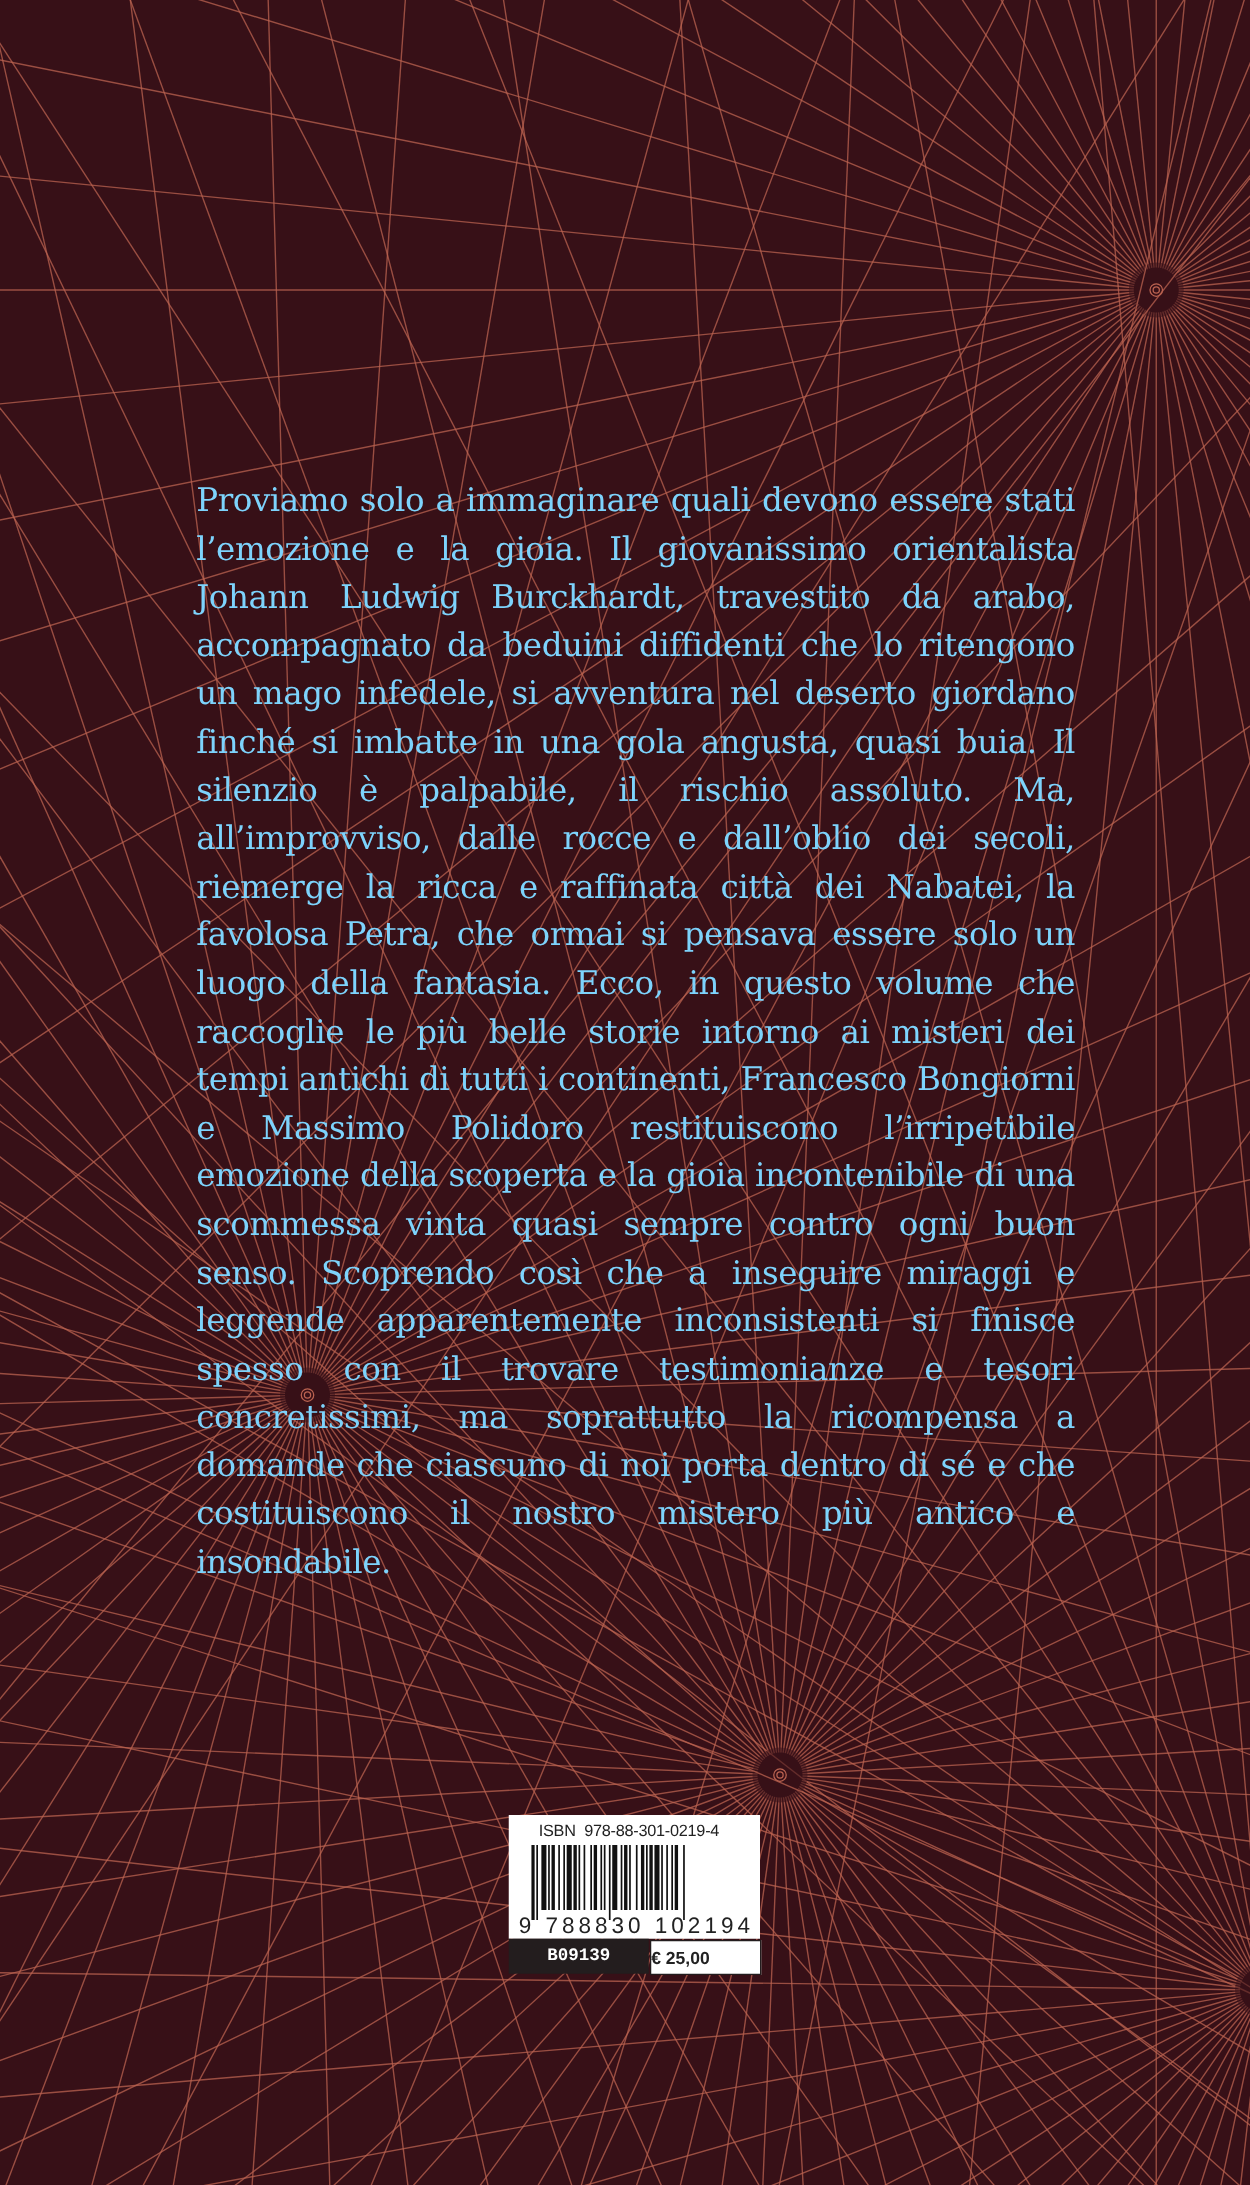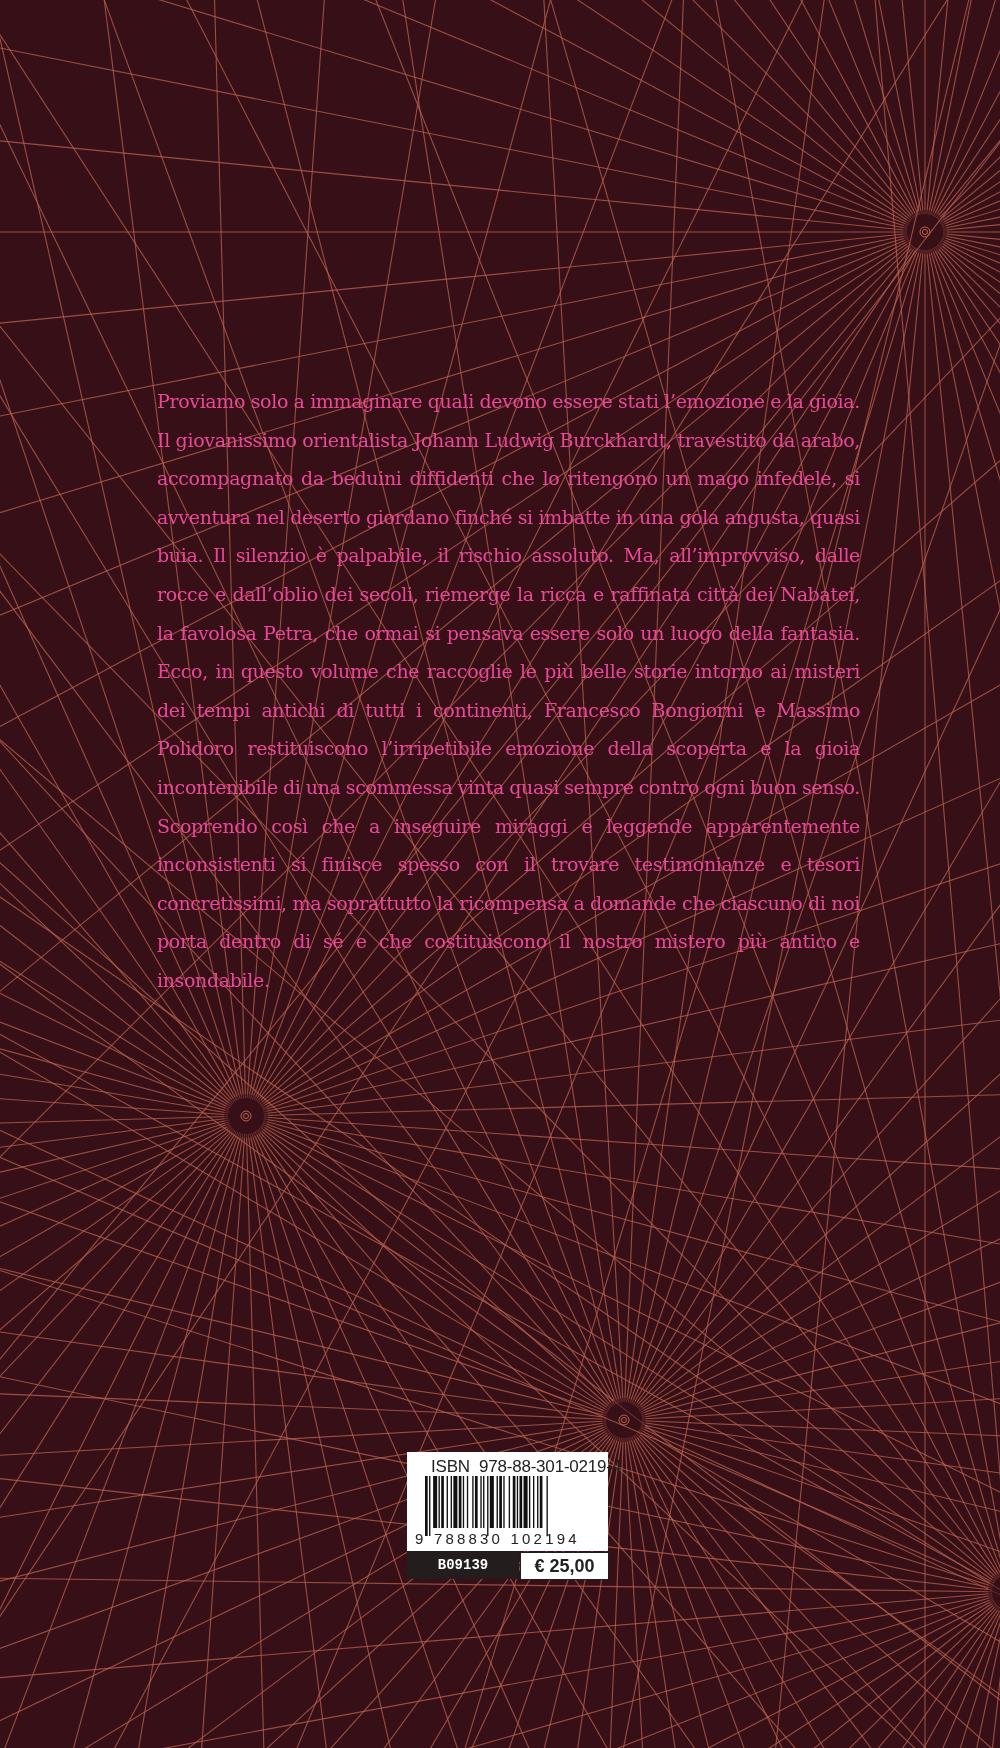--- a/index.html
+++ b/index.html
@@ -1,29 +1,29 @@
 <!DOCTYPE html>
 <html><head>
 <meta charset="utf-8">
 <style>
   html,body{margin:0;padding:0;}
   body{width:1000px;height:1748px;overflow:hidden;background:#3a1219;position:relative;}
   #bg{position:absolute;left:0;top:0;width:1000px;height:1748px;}
-  .blurb{position:absolute;left:157px;top:382px;width:703px;color:#ec4899;
-    font-family:"DejaVu Serif",serif;font-size:19px;line-height:38.6px;text-align:justify;
+  .blurb{position:absolute;left:157px;top:382px;width:703px;color:#7dd3fc;
+    font-family:"DejaVu Serif",serif;font-size:26px;line-height:38.6px;text-align:justify;
     text-align-last:left;letter-spacing:-0.35px;word-spacing:-0.5px;margin:0;}
   .barcode-box{position:absolute;left:407px;top:1452px;width:201px;height:127px;}
   .bc-white{position:absolute;left:0;top:0;width:201px;height:99px;background:#fff;}
-  .isbn{position:absolute;left:24px;top:5px;font-family:"Liberation Sans",sans-serif;font-size:17px;color:#222;letter-spacing:-0.2px;white-space:pre;}
+  .isbn{position:absolute;left:24px;top:5px;font-family:"Liberation Sans",sans-serif;font-size:13px;color:#222;letter-spacing:-0.2px;white-space:pre;}
   .bars{position:absolute;left:18px;top:24px;}
-  .digits{position:absolute;left:8px;top:78px;font-family:"Liberation Sans",sans-serif;font-size:15px;color:#222;letter-spacing:3.2px;white-space:pre;}
+  .digits{position:absolute;left:8px;top:78px;font-family:"Liberation Sans",sans-serif;font-size:18px;color:#222;letter-spacing:3.2px;white-space:pre;}
   .code-box{position:absolute;left:0;top:99px;width:112px;height:28px;background:#231d1e;color:#fff;
     font-family:Liberation Mono, monospace;font-weight:bold;font-size:14px;text-align:center;line-height:28px;}
   .price-box{position:absolute;left:113px;top:100px;width:87px;height:26px;background:#fff;color:#222;
-    font-family:"Liberation Sans",sans-serif;font-weight:bold;font-size:18px;text-align:center;line-height:26px;border:1px solid #231d1e;}
+    font-family:"Liberation Sans",sans-serif;font-weight:bold;font-size:14px;text-align:left;line-height:26px;border:1px solid #231d1e;}
 </style>
 </head>
 <body>
 
 <svg id="bg" xmlns="http://www.w3.org/2000/svg" width="1000" height="1748">
     <rect width="1000" height="1748" fill="#3a1219"></rect>
     <line x1="943" y1="232" x2="3525" y2="232" stroke="#d0705a" stroke-width="1.1" stroke-opacity="0.75"></line>
     <line x1="942.9133250800995" y1="233.76430852593208" x2="3512.480289347712" y2="486.8445648568576" stroke="#d0705a" stroke-width="1.1" stroke-opacity="0.75"></line>
     <line x1="942.6541350472581" y1="235.5116257962903" x2="3475.0417290483992" y2="739.2348372419335" stroke="#d0705a" stroke-width="1.1" stroke-opacity="0.75"></line>
     <line x1="942.2249260431797" y1="237.22512419058032" x2="3413.044872903743" y2="986.740160861602" stroke="#d0705a" stroke-width="1.1" stroke-opacity="0.75"></line>

